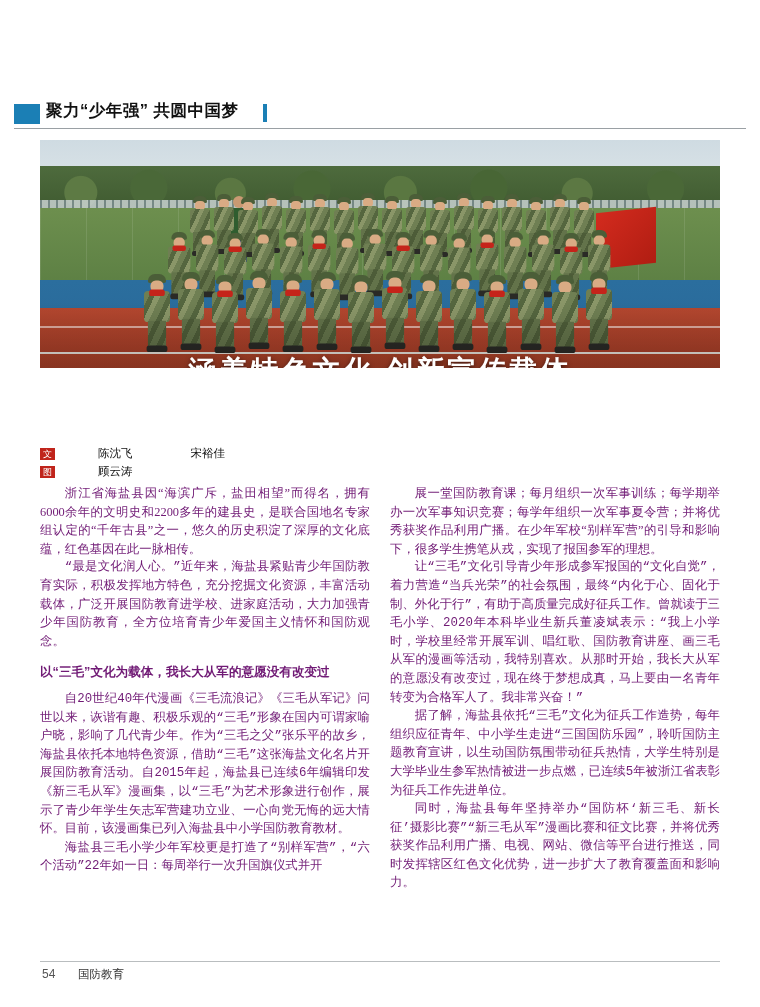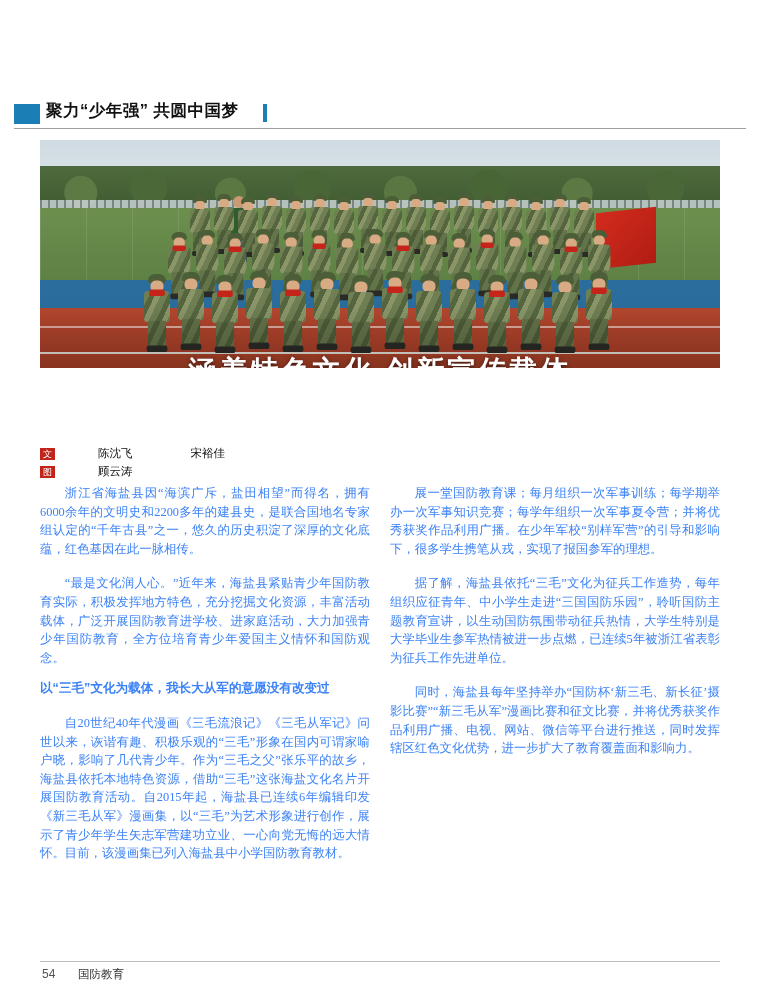--- a/index.html
+++ b/index.html
@@ -214,33 +214,33 @@
   .byline-name { margin-right: 22px; color: #111; padding-left: 36px; }
 
   
   .col {
     position: absolute;
     top: 484px;
     width: 330px;
     font-size: 12.4px;
     line-height: 18.6px;
     text-align: justify;
-    color: #3b82f6;
+    color: #701a75;
   }
   .col-left { left: 40px; }
   .col-right { left: 390px; }
   .col p { margin: 0 0 0 0; text-indent: 2em; }
   .col p.sub {
     text-indent: 0;
     font-family: "Liberation Sans", sans-serif;
     font-weight: bold;
     font-size: 12.6px;
     margin: 12px 0 8px 0;
   }
-  .col p + p { margin-top: 16px; }
+  .col p + p { margin-top: 0; font-family: Liberation Mono, monospace; }
 
   
   .footer {
     position: absolute;
     left: 40px;
     bottom: 26px;
     width: 680px;
     height: 20px;
   }
   .footer-rule {
@@ -657,24 +657,26 @@
       <span class="byline-badge">图</span>
       <span class="byline-name">顾云涛</span>
     </div>
   </div>
 
   <div class="col col-left">
     <p>浙江省海盐县因“海滨广斥，盐田相望”而得名，拥有6000余年的文明史和2200多年的建县史，是联合国地名专家组认定的“千年古县”之一，悠久的历史积淀了深厚的文化底蕴，红色基因在此一脉相传。</p>
     <p>“最是文化润人心。”近年来，海盐县紧贴青少年国防教育实际，积极发挥地方特色，充分挖掘文化资源，丰富活动载体，广泛开展国防教育进学校、进家庭活动，大力加强青少年国防教育，全方位培育青少年爱国主义情怀和国防观念。</p>
     <p class="sub">以“三毛”文化为载体，我长大从军的意愿没有改变过</p>
     <p>自20世纪40年代漫画《三毛流浪记》《三毛从军记》问世以来，诙谐有趣、积极乐观的“三毛”形象在国内可谓家喻户晓，影响了几代青少年。作为“三毛之父”张乐平的故乡，海盐县依托本地特色资源，借助“三毛”这张海盐文化名片开展国防教育活动。自2015年起，海盐县已连续6年编辑印发《新三毛从军》漫画集，以“三毛”为艺术形象进行创作，展示了青少年学生矢志军营建功立业、一心向党无悔的远大情怀。目前，该漫画集已列入海盐县中小学国防教育教材。</p>
+    <p>海盐县三毛小学少年军校更是打造了“别样军营”，“六个活动”22年如一日：每周举行一次升国旗仪式并开</p>
   </div>
 
   <div class="col col-right">
     <p>展一堂国防教育课；每月组织一次军事训练；每学期举办一次军事知识竞赛；每学年组织一次军事夏令营；并将优秀获奖作品利用广播。在少年军校“别样军营”的引导和影响下，很多学生携笔从戎，实现了报国参军的理想。</p>
+    <p>让“三毛”文化引导青少年形成参军报国的“文化自觉”，着力营造“当兵光荣”的社会氛围，最终“内化于心、固化于制、外化于行”，有助于高质量完成好征兵工作。曾就读于三毛小学、2020年本科毕业生新兵董凌斌表示：“我上小学时，学校里经常开展军训、唱红歌、国防教育讲座、画三毛从军的漫画等活动，我特别喜欢。从那时开始，我长大从军的意愿没有改变过，现在终于梦想成真，马上要由一名青年转变为合格军人了。我非常兴奋！”</p>
     <p>据了解，海盐县依托“三毛”文化为征兵工作造势，每年组织应征青年、中小学生走进“三国国防乐园”，聆听国防主题教育宣讲，以生动国防氛围带动征兵热情，大学生特别是大学毕业生参军热情被进一步点燃，已连续5年被浙江省表彰为征兵工作先进单位。</p>
     <p>同时，海盐县每年坚持举办“国防杯‘新三毛、新长征’摄影比赛”“新三毛从军”漫画比赛和征文比赛，并将优秀获奖作品利用广播、电视、网站、微信等平台进行推送，同时发挥辖区红色文化优势，进一步扩大了教育覆盖面和影响力。</p>
   </div>
 
   <div class="footer">
     <div class="footer-rule"></div>
     <div class="footer-page">54</div>
     <div class="footer-label">国防教育</div>
   </div>
 

